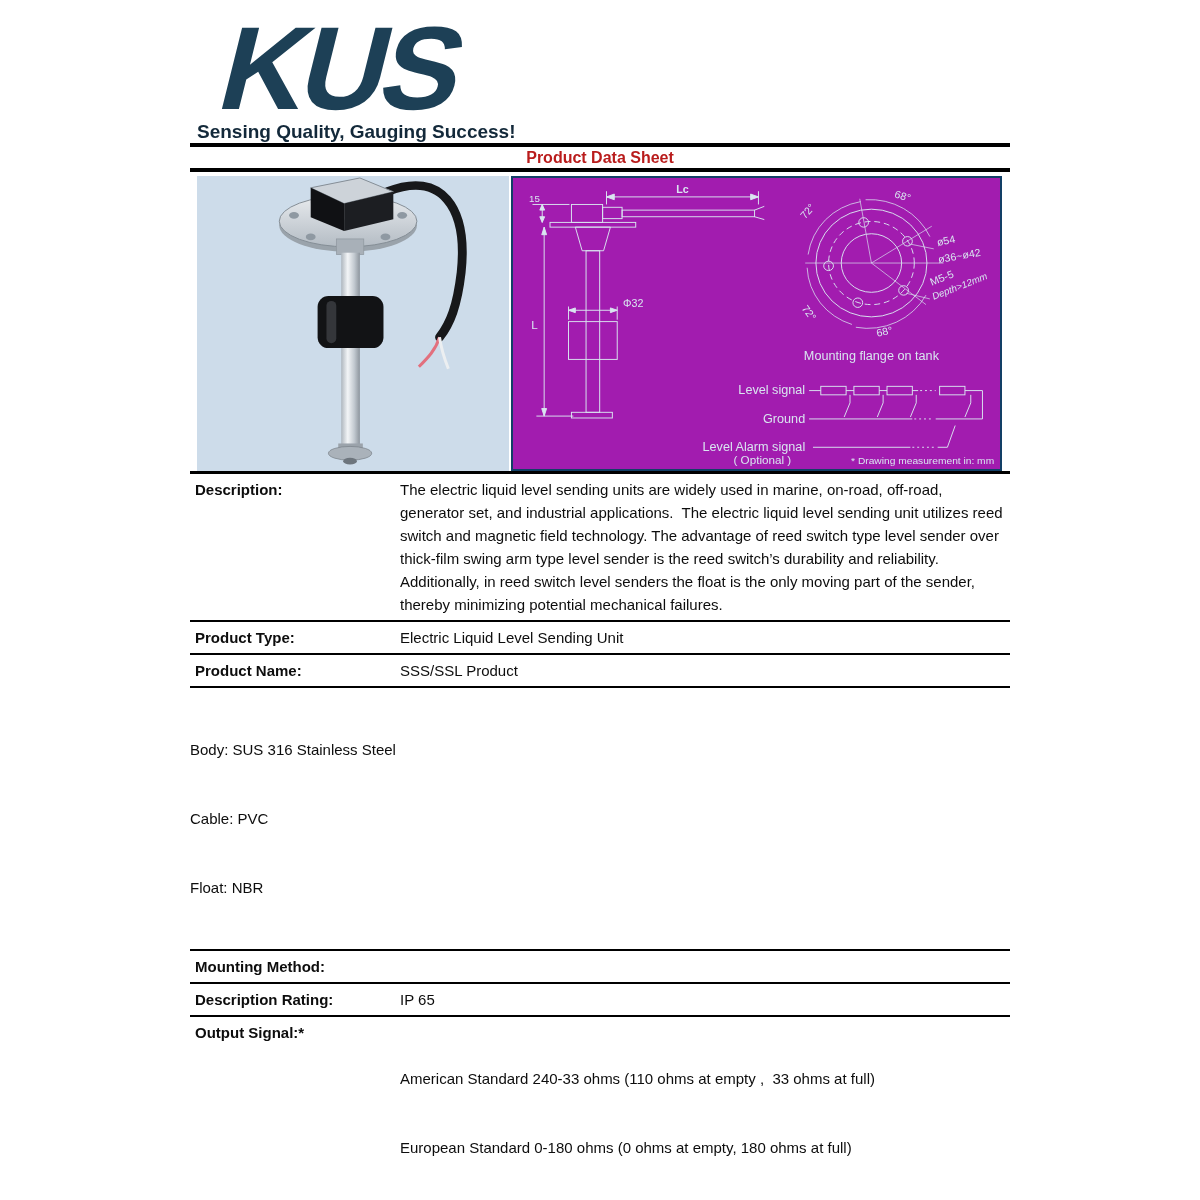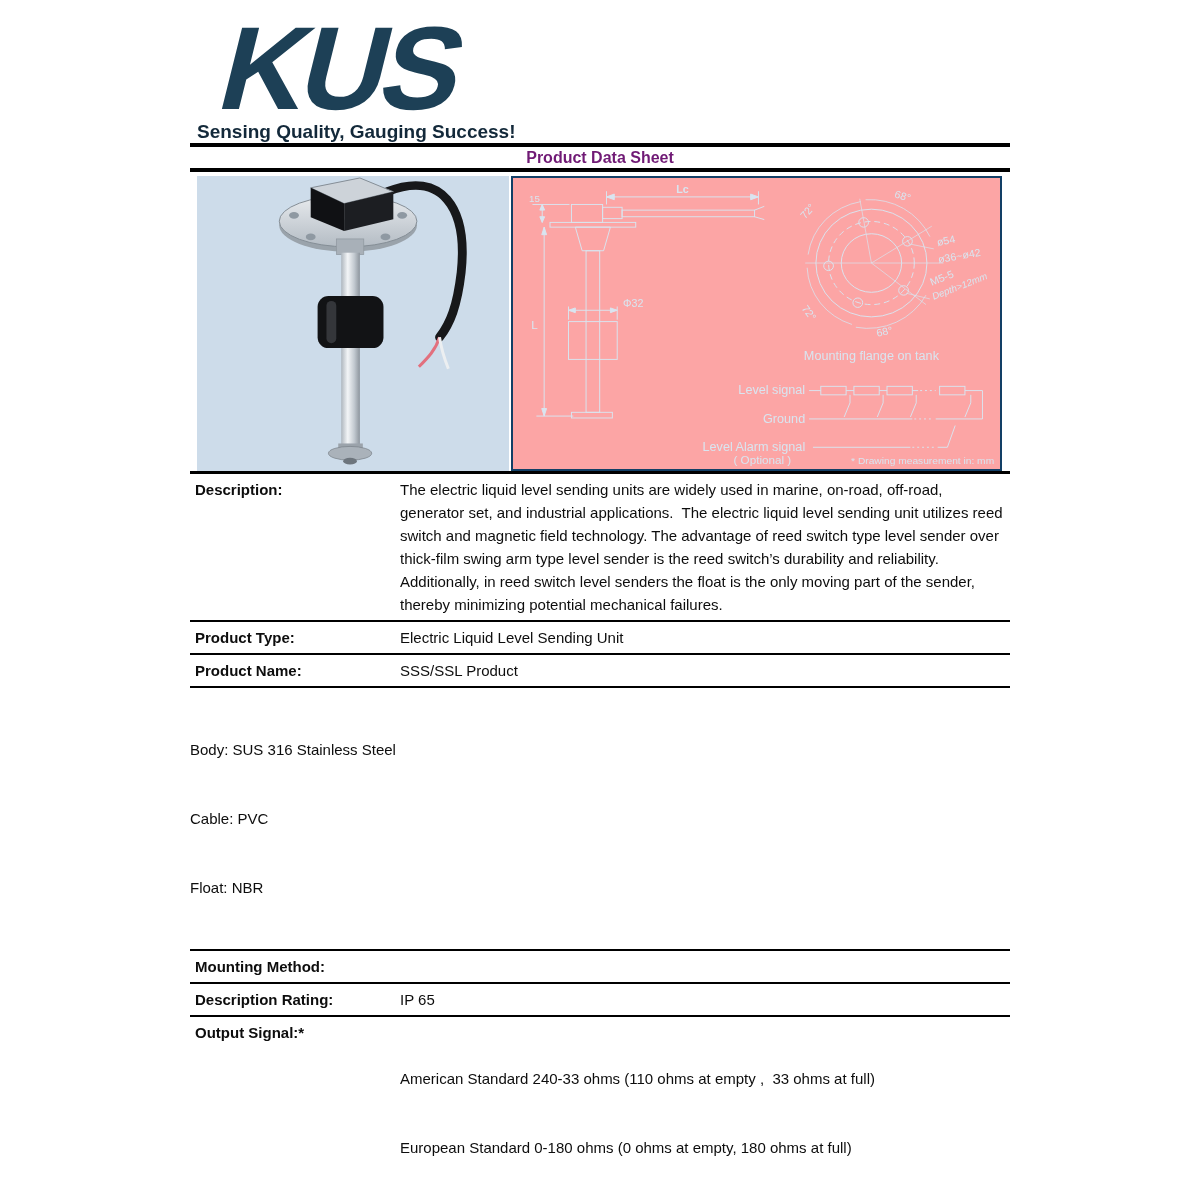--- a/index.html
+++ b/index.html
@@ -9,27 +9,27 @@
 
   
   .logo-wrap { margin:20px 0 0 22px; height:100px; overflow:visible; }
   .logo-text { display:inline-block; font-size:118px; line-height:97px; font-weight:bold;
     color:#1d4056; letter-spacing:-5px; transform:skewX(-14deg); transform-origin:left bottom;
     font-family:"Liberation Sans", sans-serif; }
   .tagline { margin:1px 0 0 7px; font-size:19px; font-weight:bold; color:#13293a; }
 
   .dblrule { border-top:2px solid #000; height:4px; border-bottom:2px solid #000; }
   .sheet-title-row { padding:2px 0 1px 0; text-align:center; }
-  .sheet-title { font-size:16px; font-weight:bold; color:#701a75; }
+  .sheet-title { font-size:16px; font-weight:bold; color:#b91c1c; }
 
   
   .figures { display:flex; height:302px; padding-top:4px; border-bottom:3px solid #000; }
   .photo-box { width:312px; margin-left:7px; background:#cddcea; }
   .photo-box svg { width:100%; height:100%; display:block; }
-  .drawing-box { width:491px; margin-left:2px; margin-right:8px; background:#fca5a5;
+  .drawing-box { width:491px; margin-left:2px; margin-right:8px; background:#a21caf;
     border:2px solid #123f66; }
   .drawing-box svg { width:100%; height:100%; display:block; }
 
   
   .spec { width:100%; font-size:15px; line-height:23px; }
   .row { display:flex; border-bottom:2px solid #000; padding:4px 0; }
   .row:last-child { border-bottom:3px solid #000; }
   .lbl { width:210px; padding-left:5px; font-weight:bold; }
   .val { flex:1; padding-right:4px; white-space:pre-wrap; }
   svg text { font-family:"Liberation Sans", sans-serif; }

